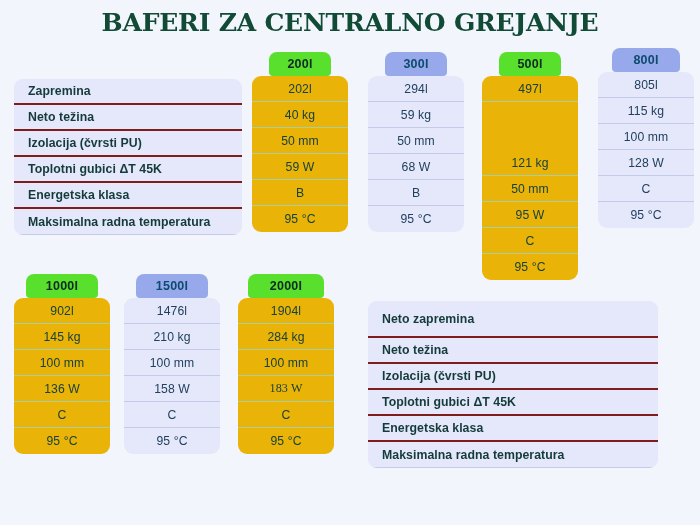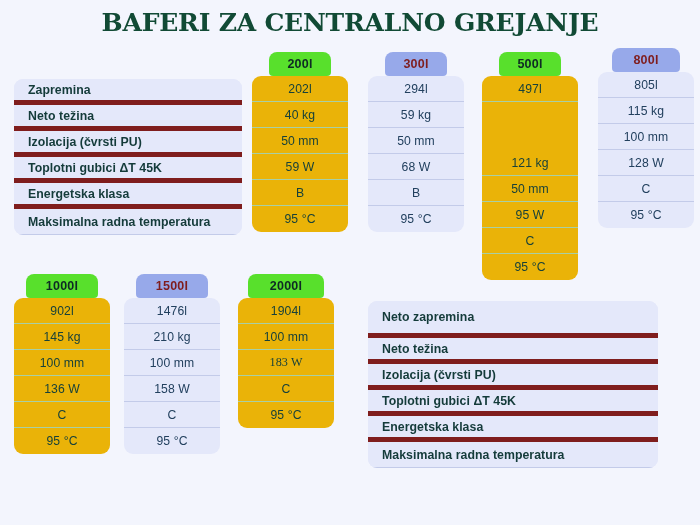--- a/index.html
+++ b/index.html
@@ -29,21 +29,21 @@
   .label-panel{
     position:absolute;
     border-radius:9px;
     background:#e4e8fa;
     overflow:hidden;
   }
   .label-panel .lrow{
     display:flex;align-items:center;
     box-sizing:border-box;
     padding-left:14px;
-    border-bottom:5px solid #7f1d1d;
+    border-bottom:2px solid #7f1d1d;
     color:#143b3a;
     font-weight:bold;
     font-size:12.3px;
     letter-spacing:0.05px;
     background:#e4e8fa;
   }
   .label-panel .lrow:last-child{border-bottom:1px solid #c3cbe9;}
 
   
   .col{position:absolute;}
@@ -72,21 +72,21 @@
     letter-spacing:0.1px;
   }
 
   
   .col.green .tab{background:#58e02c;}
   .col.green .body{background:#eab308;}
   .col.green .crow{color:#17413a;border-bottom:1px solid #a8cfa6;}
   .col.green .crow:last-child{border-bottom:none;}
 
   
-  .col.blue .tab{background:#97a9ea;color:#7f1d1d;text-align:center;}
+  .col.blue .tab{background:#97a9ea;color:#0c4a6e;text-align:center;}
   .col.blue .body{background:#e4e8fa;}
   .col.blue .crow{color:#22405e;border-bottom:1px solid #c3cbe9;}
   .col.blue .crow:last-child{border-bottom:none;}
 </style>
 </head>
 <body>
 
 <div id="stage">
 
   <div class="title">BAFERI ZA CENTRALNO GREJANJE</div>
@@ -164,20 +164,21 @@
         <div class="crow" style="height: 26px;">100 mm</div>
         <div class="crow" style="height: 26px;">158 W</div>
         <div class="crow" style="height: 26px;">C</div>
         <div class="crow" style="height: 26px;">95 °C</div>
       </div>
     </div>
   <div class="col green" id="col-b2" style="left: 238px; top: 274px; width: 96px; height: 180px;">
       <div class="tab" style="width: 76px; height: 24px;">2000l</div>
       <div class="body" style="top: 24px;">
         <div class="crow" style="height: 26px;">1904l</div>
+        <div class="crow" style="height: 26px;">284 kg</div>
         <div class="crow" style="height: 26px;">100 mm</div>
         <div class="crow" style="height: 26px; font-family: Liberation Serif, serif;">183 W</div>
         <div class="crow" style="height: 26px;">C</div>
         <div class="crow" style="height: 26px;">95 °C</div>
       </div>
     </div>
 
   <div class="label-panel" id="bottom-labels" style="left:368px;top:301px;width:290px;">
       <div class="lrow" style="height: 37px;">Neto zapremina</div>
       <div class="lrow" style="height: 26px;">Neto težina</div>

